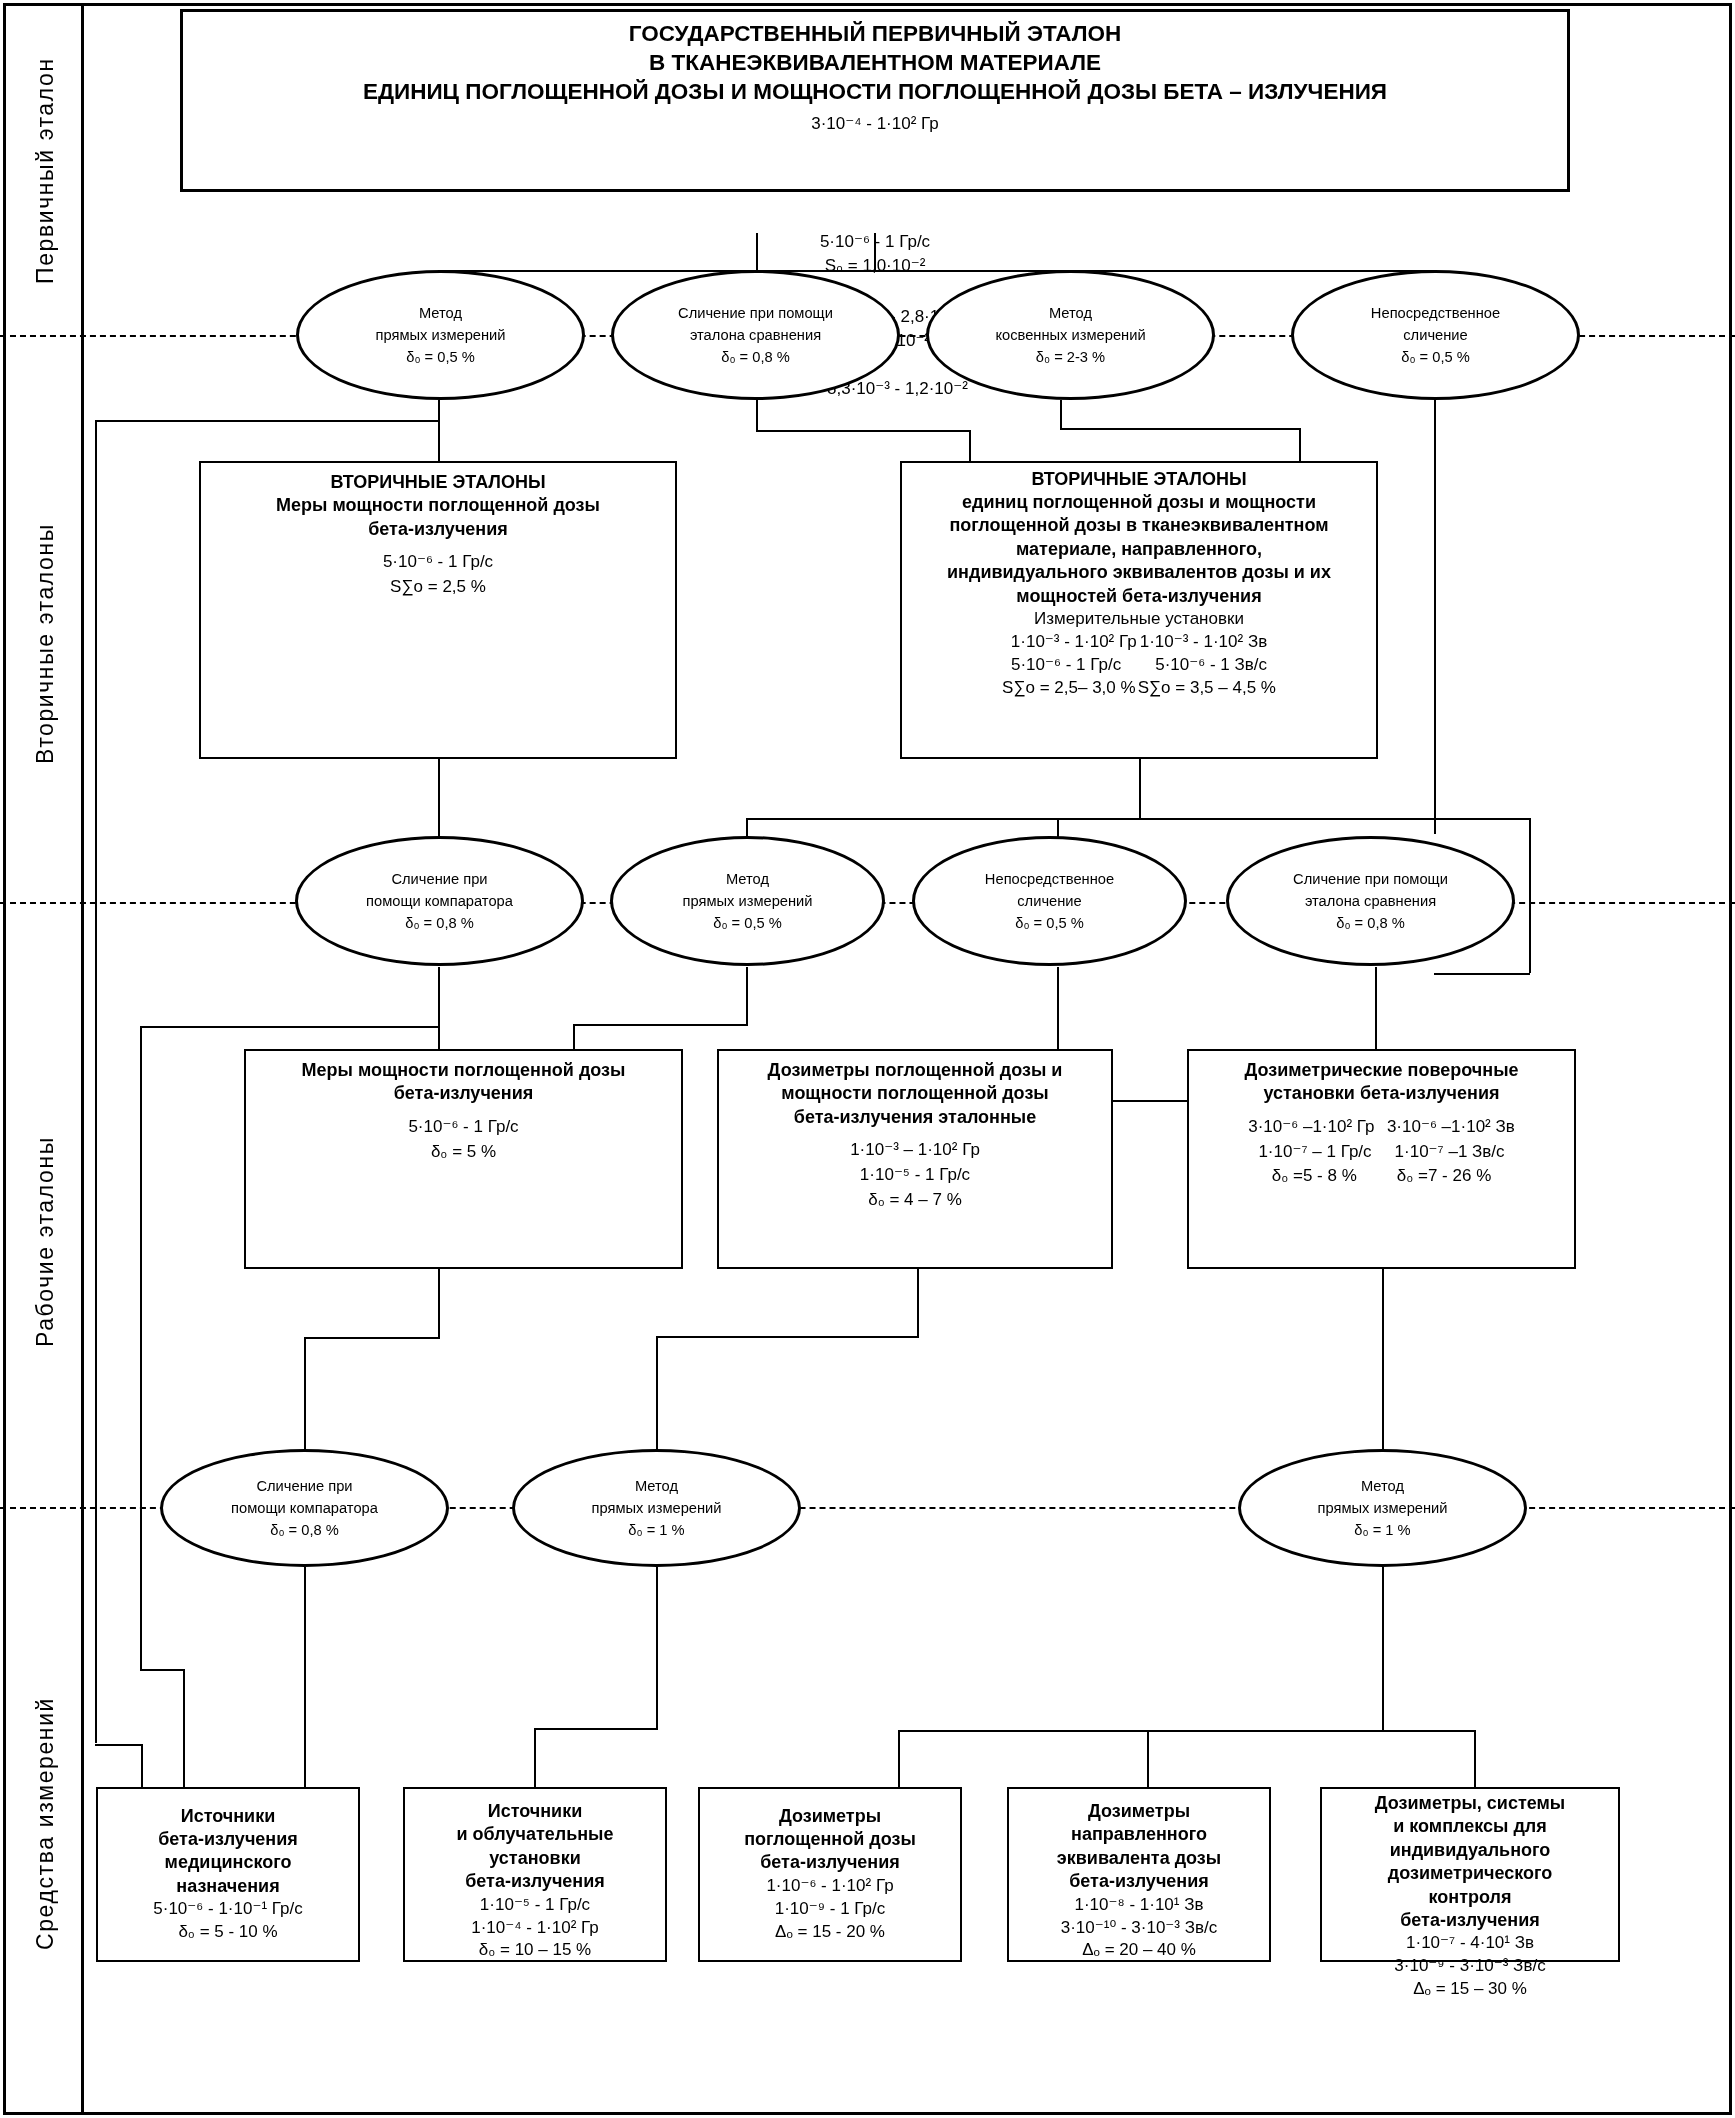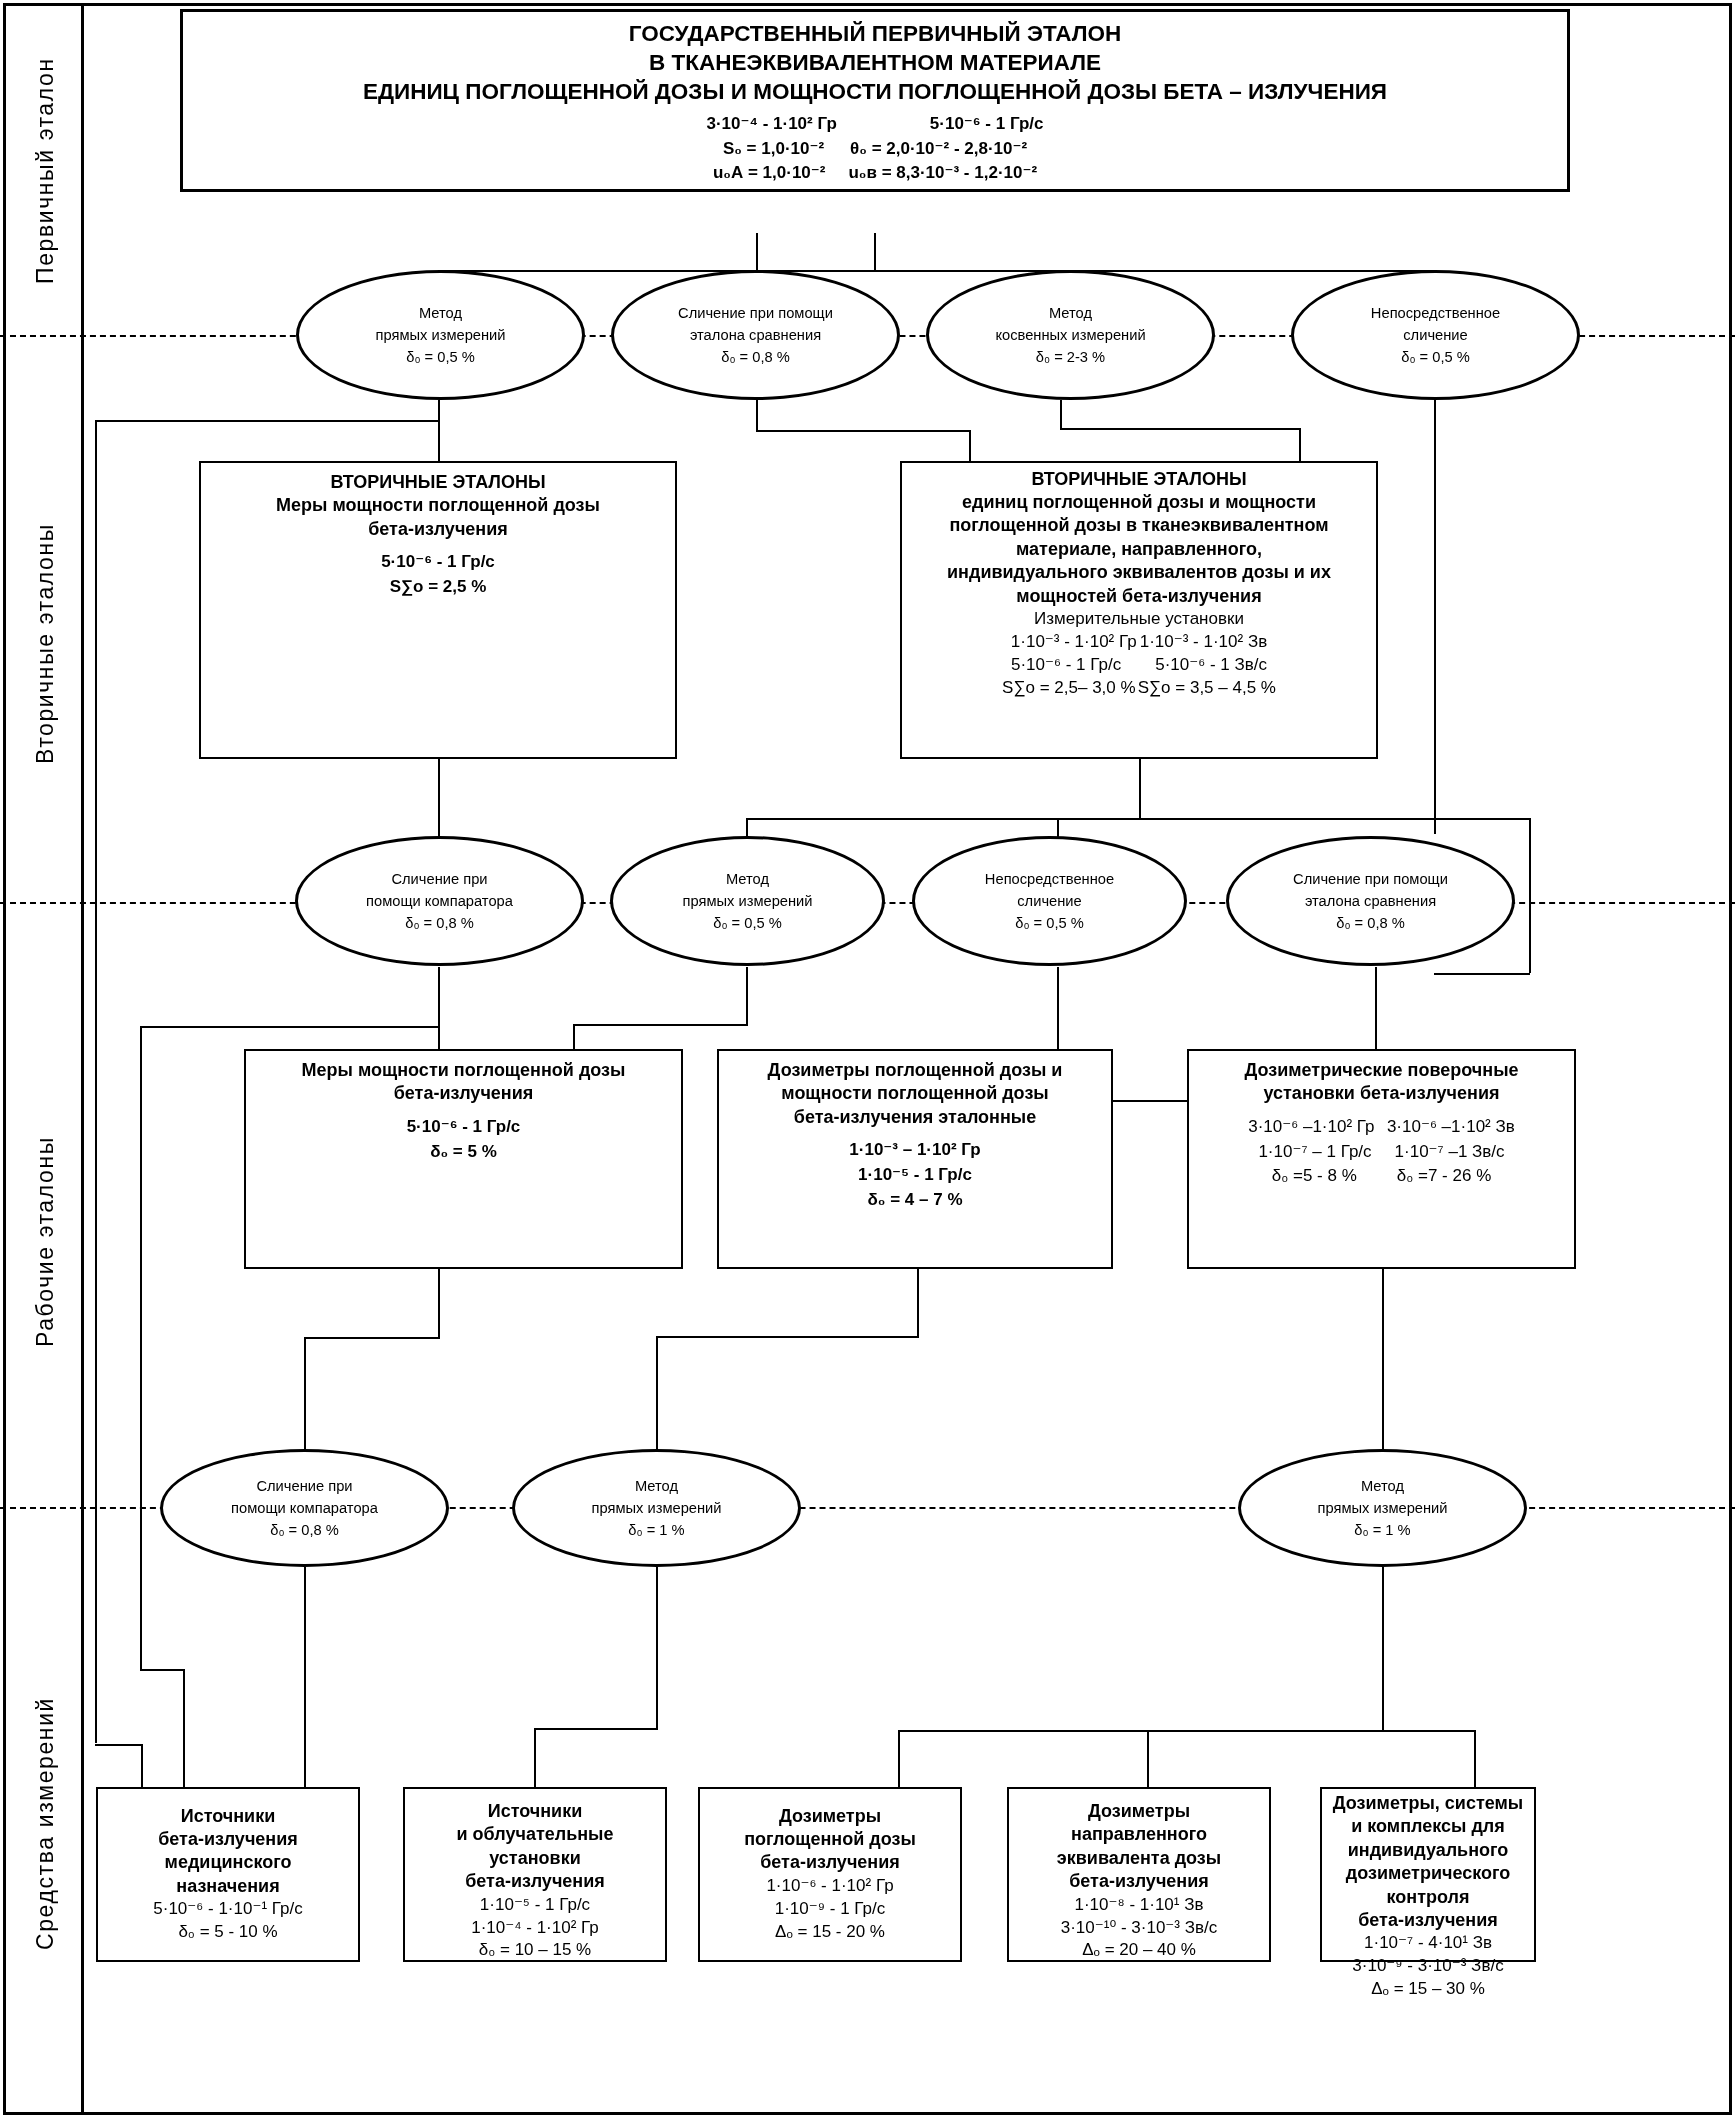--- a/index.html
+++ b/index.html
@@ -57,21 +57,21 @@
   .ln{position:absolute;background:#000;z-index:2;}
   .lnh{height:1.6px;}
   .lnv{width:1.6px;}
 
   
   .t-title{font-weight:bold;font-size:22.5px;line-height:1.28;}
   .t-head{font-weight:bold;font-size:18px;line-height:1.3;}
   .t-body{font-size:17px;line-height:1.35;}
   .t-small{font-size:14.7px;line-height:1.55;}
   .t-rng{font-size:17px;line-height:1.45;}
-  .t-b{font-weight:bold;}
+  .t-b{font-weight:normal;flex-direction:column;}
   .sp{height:9.3px;}
   .sp-s{height:5.4px;}
   .two{display:flex;justify-content:center;gap:26px;}
   .two>div{white-space:nowrap;}
 </style>
 </head>
 <body>
 
 <div id="root">
 
@@ -384,21 +384,21 @@
       <div class="t-head">Дозиметры</div>
       <div class="t-head">направленного</div>
       <div class="t-head">эквивалента дозы</div>
       <div class="t-head">бета-излучения</div>
       <div class="t-body">1·10⁻⁸ - 1·10¹ Зв</div>
       <div class="t-body">3·10⁻¹⁰ - 3·10⁻³ Зв/с</div>
       <div class="t-body">Δₒ = 20 – 40 %</div>
     </div>
   </div>
 
-  <div class="box" style="left:1320px;top:1787px;width:216px;height:175px;">
+  <div class="box" style="left:1320px;top:1787px;width:300px;height:175px;">
     <div class="inner" style="padding-top:3.1px;">
       <div class="t-head">Дозиметры, системы</div>
       <div class="t-head">и комплексы для</div>
       <div class="t-head">индивидуального</div>
       <div class="t-head">дозиметрического</div>
       <div class="t-head">контроля</div>
       <div class="t-head">бета-излучения</div>
       <div class="t-body">1·10⁻⁷ - 4·10¹ Зв</div>
       <div class="t-body">3·10⁻⁹ - 3·10⁻³ Зв/с</div>
       <div class="t-body">Δₒ = 15 – 30 %</div>

